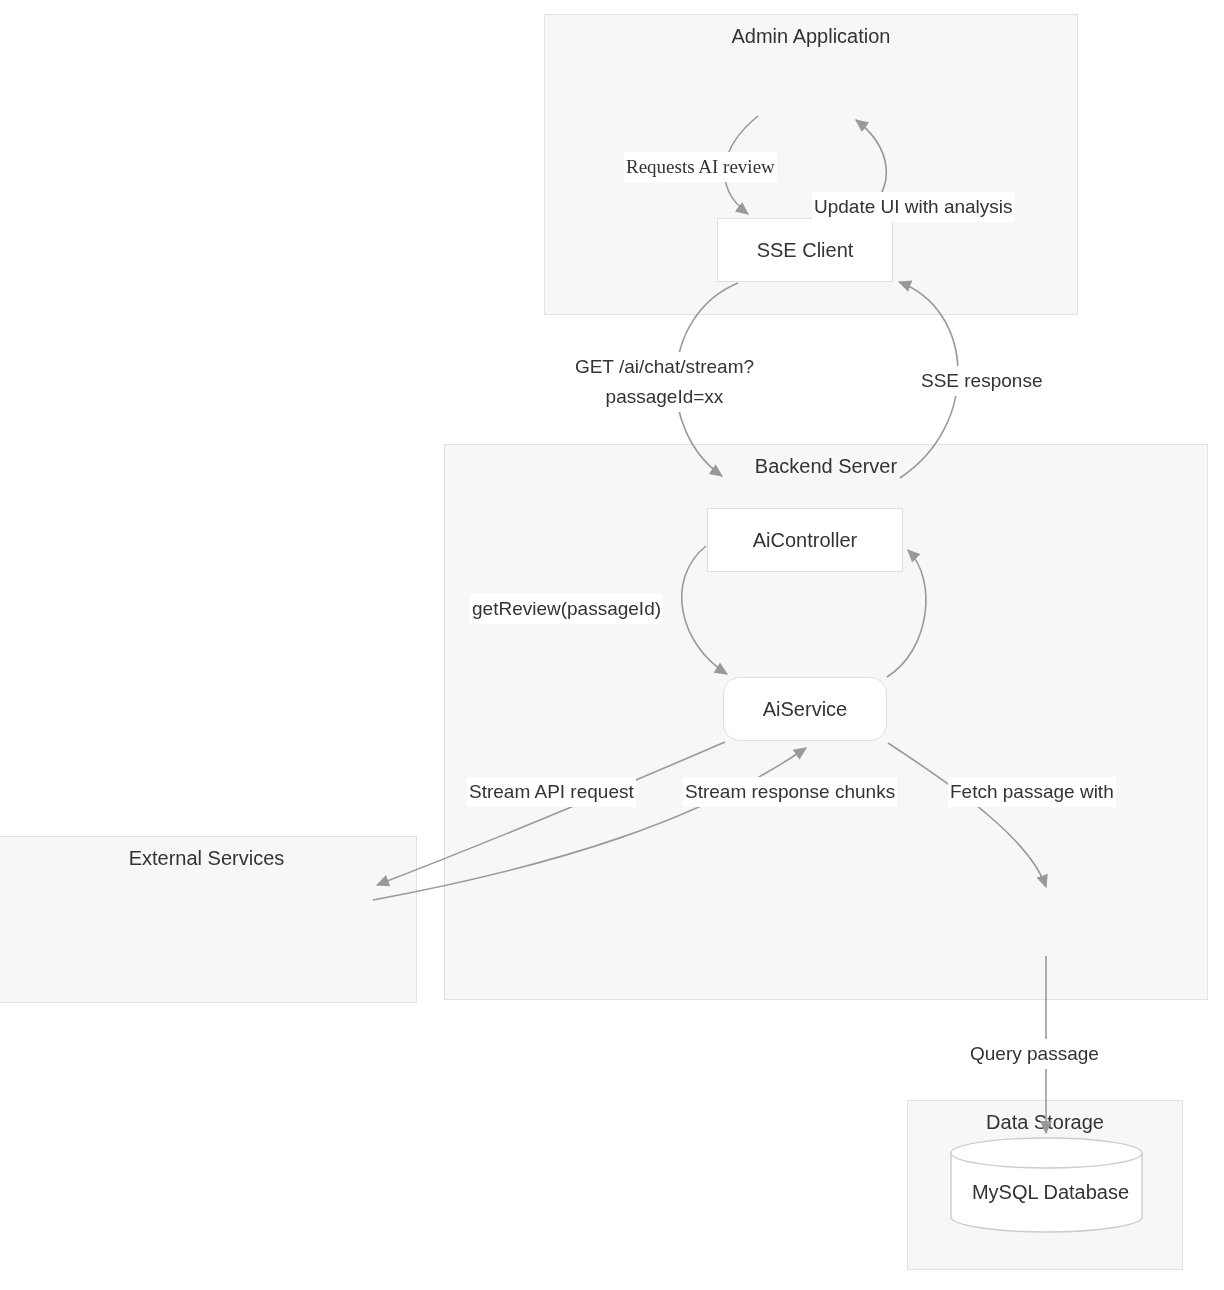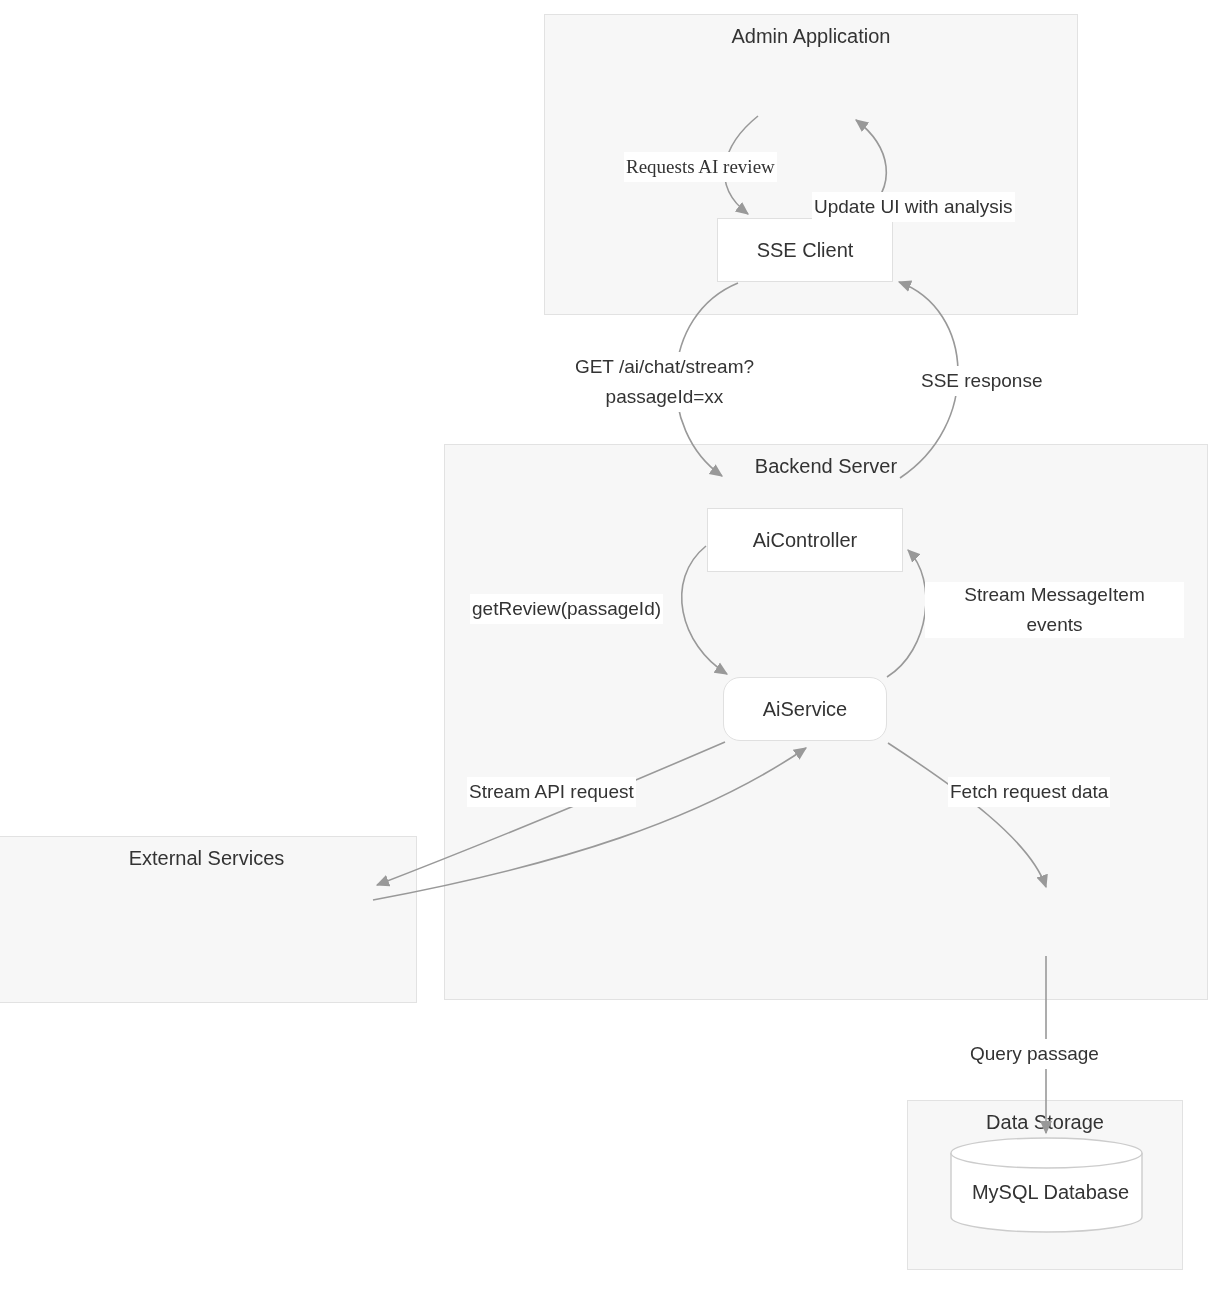--- a/index.html
+++ b/index.html
@@ -217,27 +217,22 @@
     <span style="display:block;">
       <span style="display:block;">GET /ai/chat/stream?</span>
       <span style="display:block;">passageId=xx</span>
     </span>
   </div>
 
   <div class="edge-label" id="lbl-sse-response">SSE response</div>
 
   <div class="edge-label" id="lbl-get-review">getReview(passageId)</div>
 
-  <div class="edge-label two-line" id="lbl-stream-msgitem">
-    <span style="display:block;">
-      <span style="display:block;">Stream MessageItem</span>
-      <span style="display:block;">events</span>
-    </span>
-  </div>
 
   <div class="edge-label" id="lbl-stream-api-req">Stream API request</div>
 
-
-  <div class="edge-label" id="lbl-fetch-passage">Fetch request data</div>
+  <div class="edge-label" id="lbl-stream-chunks">Stream response chunks</div>
+
+  <div class="edge-label" id="lbl-fetch-passage">Fetch passage with</div>
 
   <div class="edge-label" id="lbl-query-passage">Query passage</div>
 
 </div>
 
 </body></html>

